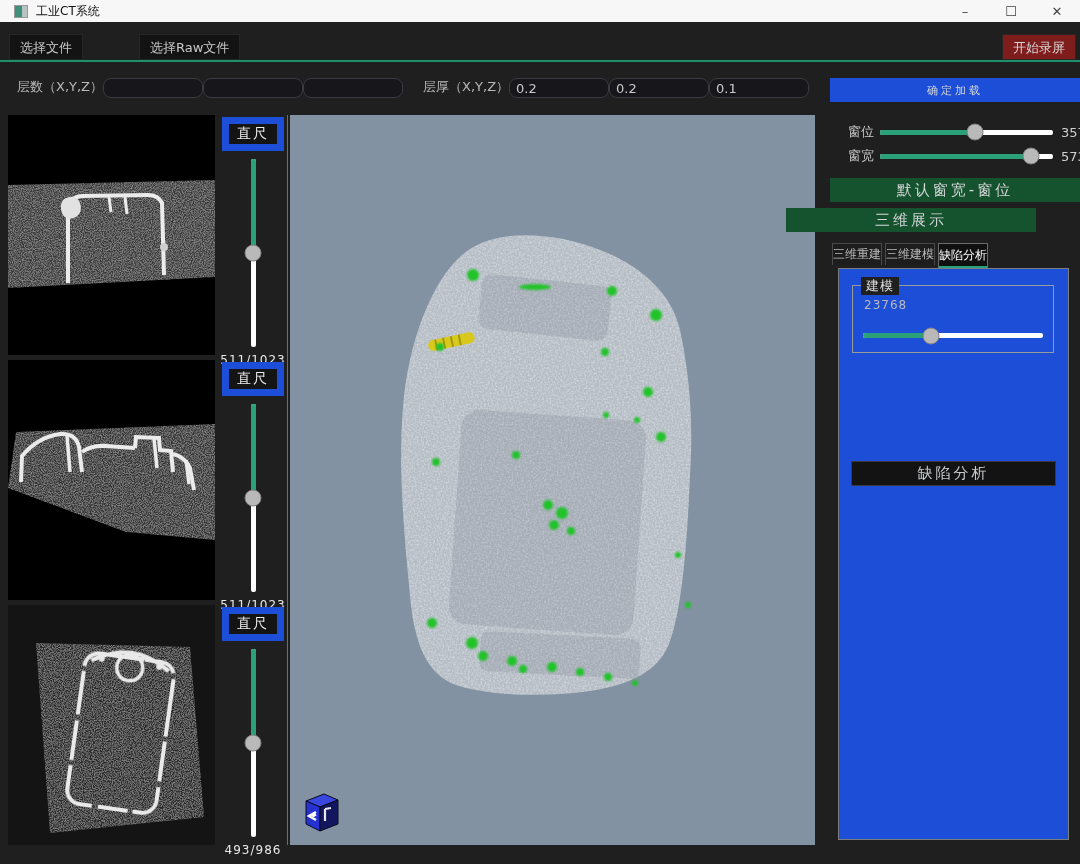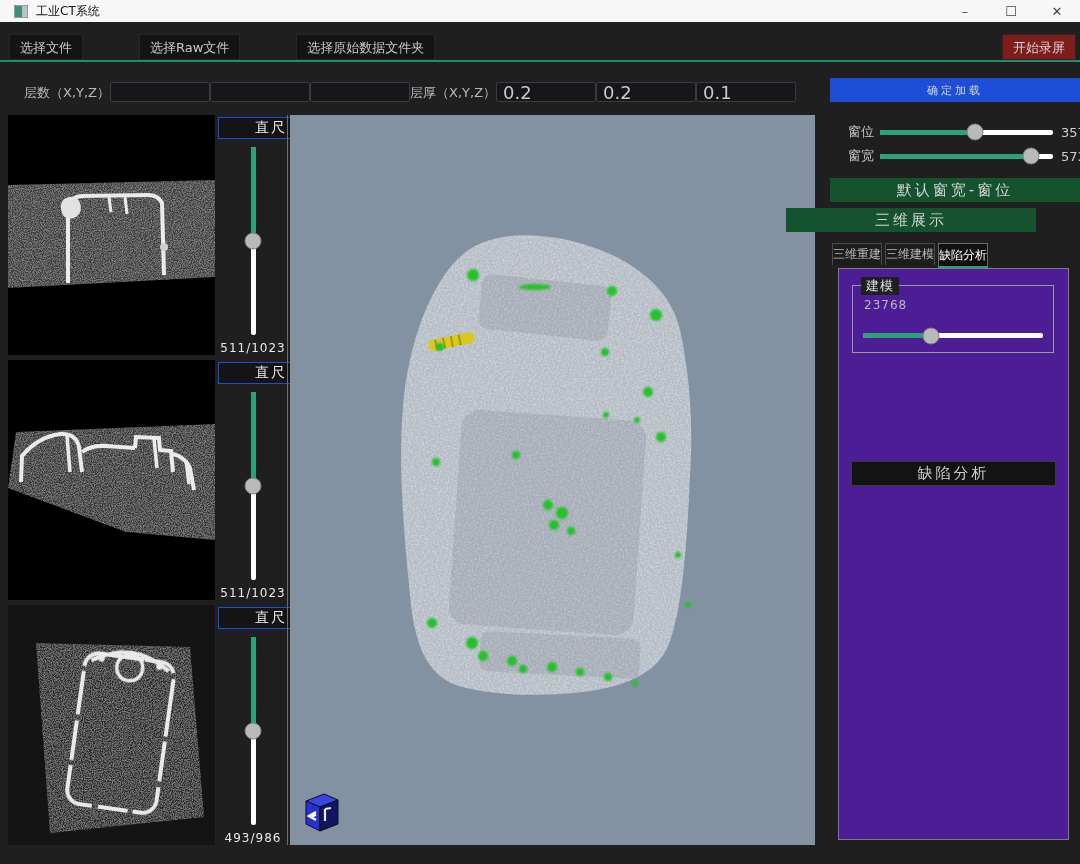--- a/index.html
+++ b/index.html
@@ -14,35 +14,35 @@
   .win-btns{margin-left:auto;display:flex;align-items:center;height:100%;}
   .win-btn{width:46px;height:100%;display:flex;align-items:center;justify-content:center;color:#444;font-size:13px;cursor:default;}
 
   
   .toolbar{left:0;top:34px;width:1080px;height:26px;display:flex;gap:47px;}
   .tb-btn{background:#131313;color:#c9c9c9;font-size:13px;padding:4px 10px;margin-left:9px;border:1px solid #262626;white-space:nowrap;}
   .record-btn{margin-left:auto;margin-right:4px;background:#7f1d1d;color:#d6d6d6;}
   .accent-line{left:0;top:60px;width:1080px;height:2px;background:#1f8f69;}
 
   
-  .param-row{left:15px;top:78px;width:826px;height:24px;display:flex;align-items:flex-end;}
+  .param-row{left:8px;top:78px;width:826px;height:24px;display:flex;align-items:flex-start;}
   .param-label{color:#b9b9b9;font-size:13px;margin-left:9px;white-space:nowrap;}
-  .param-input{width:86px;height:18px;background:#17171b;border:1px solid #3a3a40;border-radius:2px;
-               color:#c9c9c9;font-size:18px;padding:0 6px;font-family:inherit;}
+  .param-input{width:86px;height:18px;background:#17171b;border:1px solid #3a3a40;border-radius:8px;
+               color:#c9c9c9;font-size:13px;padding:0 6px;font-family:inherit;}
   .load-btn{left:830px;top:78px;width:250px;height:24px;background:#1d4ed8;color:#d3d5d7;
             font-size:11px;letter-spacing:3px;display:flex;align-items:center;justify-content:center;}
 
   
   .slice-img{left:8px;width:207px;height:240px;background:#000;}
   .slice-img svg{display:block;}
   .splitter{left:287px;top:115px;width:1px;height:730px;background:#6d6d6d;}
 
   .ruler-col{left:218px;width:70px;}
-  .ruler-label{margin:0 auto;width:48px;height:20px;background:#141414;border:1px solid #1d4ed8;
-               color:#ececec;font-size:14px;display:flex;align-items:center;justify-content:center;letter-spacing:2px;padding-left:28px;}
+  .ruler-label{margin:0 auto;width:48px;height:20px;background:#141414;border:7px solid #1d4ed8;
+               color:#ececec;font-size:14px;display:flex;align-items:center;justify-content:center;letter-spacing:2px;}
   .vslider{position:relative;width:5px;height:188px;margin:8px auto 0 auto;background:#ffffff;border-radius:2px;}
   .vslider .vfill{position:absolute;left:0;top:0;width:100%;height:var(--p,50%);background:#2aa178;border-radius:2px;}
   .vslider .vthumb{position:absolute;left:50%;top:var(--p,50%);transform:translate(-50%,-50%);
                    width:15px;height:15px;border-radius:50%;background:#b9b9b9;border:1px solid #7f7f7f;}
   .slice-pos{text-align:center;color:#e8e8e8;font-size:12px;margin-top:6px;letter-spacing:1px;}
 
   
   .viewer{left:290px;top:115px;width:525px;height:730px;background:#8292a2;overflow:hidden;}
   .logo-cube{position:absolute;left:8px;bottom:12px;width:44px;height:42px;}
   .slider-row{position:absolute;left:830px;width:250px;height:16px;display:flex;align-items:center;}
@@ -56,21 +56,21 @@
   .bar-btn{background:#14532d;color:#d3d5d7;font-size:15px;letter-spacing:3px;
            display:flex;align-items:center;justify-content:center;}
   .default-btn{left:830px;top:178px;width:250px;height:24px;}
   .display-btn{left:786px;top:208px;width:250px;height:24px;}
 
   .tabs{left:832px;top:243px;width:246px;height:23px;display:flex;}
   .tab{height:21px;padding:0 0;margin-right:3px;display:flex;align-items:center;justify-content:center;
        background:#1d1d1d;border:1px solid #4a4a4a;border-bottom:none;color:#b9b9b9;font-size:12px;white-space:nowrap;}
   .tab.active{background:#101010;color:#ffffff;border-color:#6a6a6a;border-bottom:2px solid #2aa178;height:22px;}
 
-  .tab-panel{left:838px;top:268px;width:229px;height:570px;border:1px solid #7c7c7c;background:#4c1d95;text-decoration:underline;}
+  .tab-panel{left:838px;top:268px;width:229px;height:570px;border:1px solid #7c7c7c;background:#1d4ed8;text-decoration:underline;}
   .groupbox{position:absolute;left:13px;width:200px;border:1px solid #9a9a9a;}
   .groupbox .legend{position:absolute;top:-9px;left:8px;background:#1f1f1f;padding:0 5px;color:#e2e2e2;font-size:13px;letter-spacing:1px;}
   .gb-modeling{top:16px;height:66px;}
   .gb-opacity{top:100px;height:70px;}
   .gb-text{position:absolute;left:11px;top:12px;color:#b9b9b9;font-size:12px;letter-spacing:1px;}
   .gb-slider{position:absolute;left:10px;right:10px;bottom:14px;}
   .gb-slider .hslider2{position:relative;height:5px;background:#ffffff;border-radius:2px;}
   .hslider2 .hfill{position:absolute;left:0;top:0;height:100%;width:var(--p,50%);background:#2aa178;border-radius:2px;}
   .hslider2 .hthumb{position:absolute;top:50%;left:var(--p,50%);transform:translate(-50%,-50%);
                     width:15px;height:15px;border-radius:50%;background:#b9b9b9;border:1px solid #7f7f7f;}
@@ -116,31 +116,30 @@
   <div class="win-btns">
     <div class="win-btn">–</div>
     <div class="win-btn">☐</div>
     <div class="win-btn">✕</div>
   </div>
 </div>
 
 <div class="abs toolbar">
   <div class="tb-btn">选择文件</div>
   <div class="tb-btn">选择Raw文件</div>
-  <div class="tb-btn">选择原始数据文件夹</div>
   <div class="tb-btn record-btn">开始录屏</div>
 </div>
 <div class="abs accent-line"></div>
 
 <div class="abs param-row">
   <span class="param-label">层数（X,Y,Z）</span>
   <input class="param-input" value="" style="">
   <input class="param-input" value="" style="">
   <input class="param-input" value="" style="">
-  <span class="param-label" style="margin-left:0">层厚（X,Y,Z）</span>
+  <span class="param-label" style="margin-left:20px">层厚（X,Y,Z）</span>
   <input class="param-input" value="0.2" style="">
   <input class="param-input" value="0.2" style="">
   <input class="param-input" value="0.1" style="">
 </div>
 <div class="abs load-btn">确定加载</div>
 
 <div class="abs slice-img" style="top:115px">
   <svg width="207" height="240" viewBox="0 0 207 240">
     <rect width="207" height="240" fill="#000"></rect>
     <polygon points="0,70 207,65 207,162 0,173" fill="#3a3a3a" filter="url(#noiseS)"></polygon>

